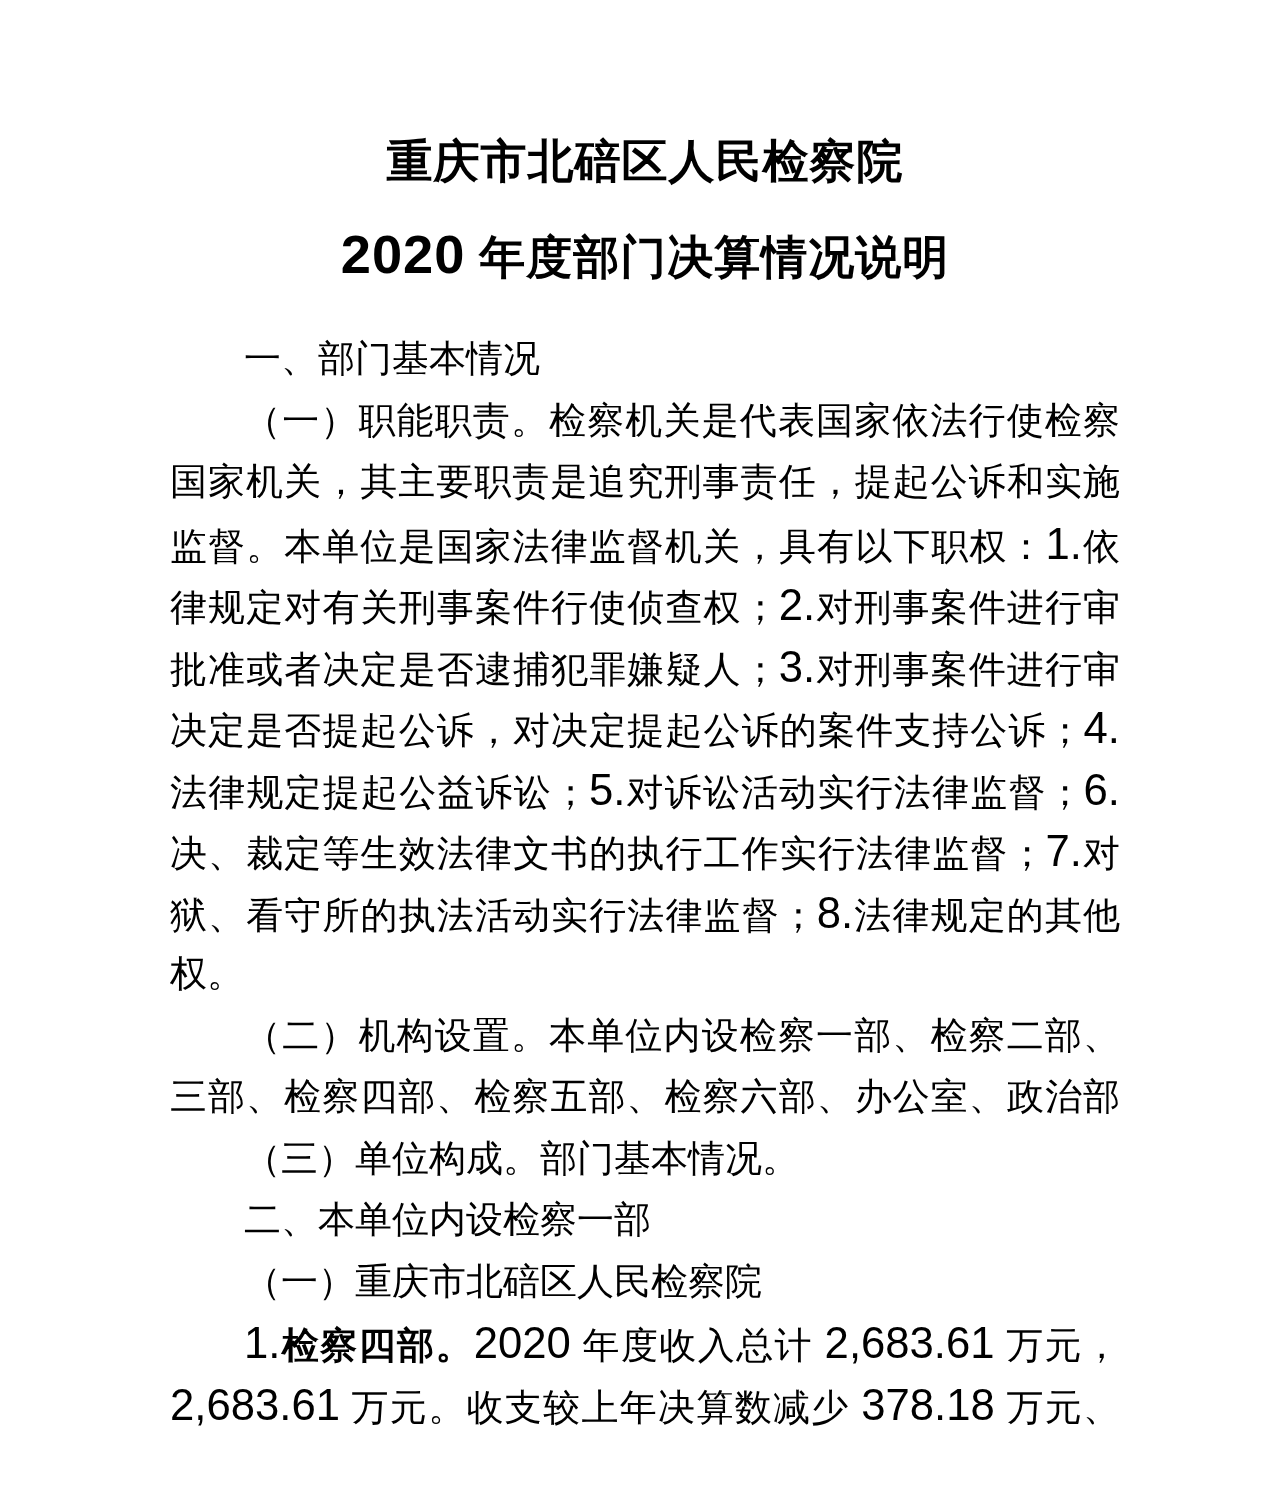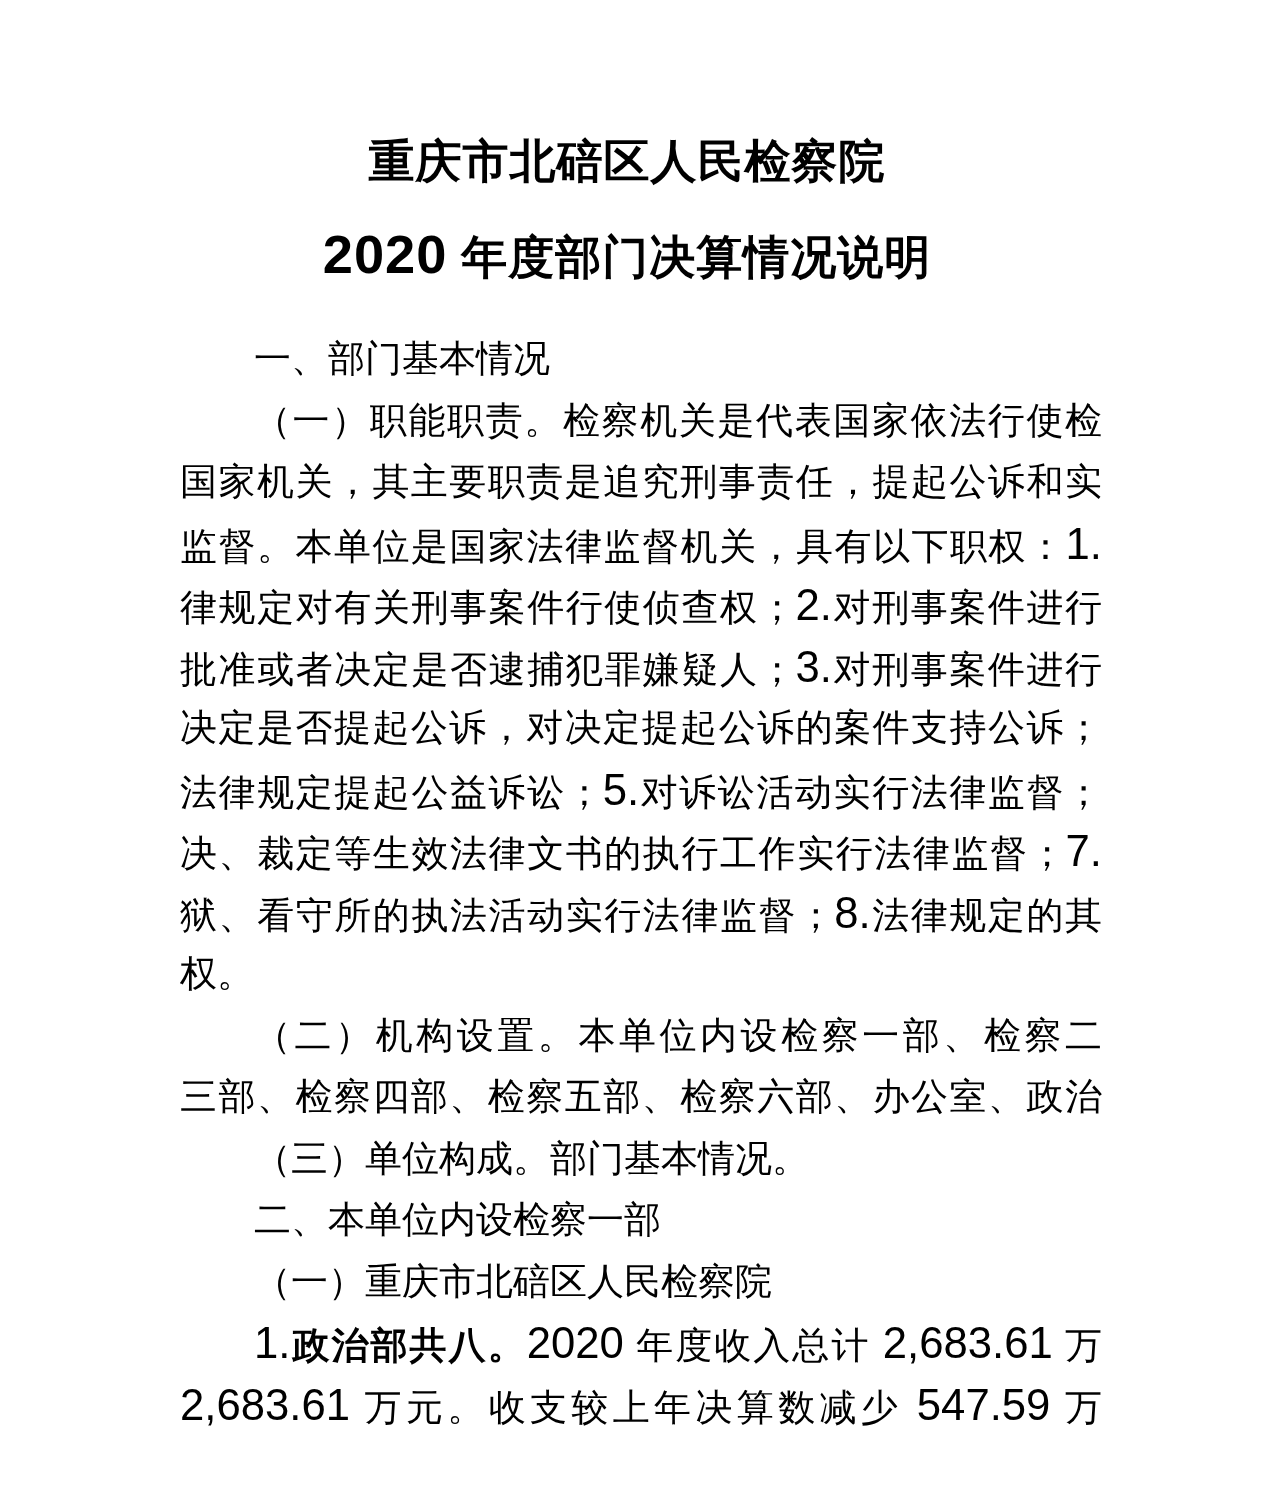--- a/index.html
+++ b/index.html
@@ -7,37 +7,36 @@
     position: relative;
     width: 1272px;
     height: 1503px;
     background: #ffffff;
     color: #000000;
     font-family: "Liberation Sans", "DejaVu Sans", sans-serif;
     overflow: hidden;
   }
   .col {
     position: absolute;
-    left: 152px;
+    left: 170px;
     top: 115px;
     width: 950px;
   }
   .title {
     font-size: 46px;
     font-weight: 700;
     line-height: 93px;
     text-align: center;
     letter-spacing: 1px;
     white-space: nowrap;
   }
   .bodytext {
     margin-top: 24px;
     font-size: 37px;
     line-height: 61.5px;
-    margin-left: 28px;
   }
   .line {
     height: 61.5px;
     overflow: hidden;
   }
   .indent { text-indent: 74px; }
   .fill {
     text-align: justify;
     text-align-last: justify;
   }
@@ -74,19 +73,19 @@
       <div class="line indent fill">（二）机构设置。本单位内设检察一部、检察二部、检察</div>
       <div class="line fill">三部、检察四部、检察五部、检察六部、办公室、政治部共八</div>
 
       <div class="line indent">（三）单位构成。部门基本情况。</div>
 
       <div class="line indent">二、本单位内设检察一部</div>
 
       <div class="line indent">（一）重庆市北碚区人民检察院</div>
 
       <div class="line indent fill">
-        <span><span class="latin">1.</span></span><span class="b">政治部共八。</span><span><span class="latin">2020</span> 年度收入总计 <span class="latin">2,683.61</span> 万元，支出总计</span>
+        <span><span class="latin">1.</span></span><span class="b">检察四部。</span><span><span class="latin">2020</span> 年度收入总计 <span class="latin">2,683.61</span> 万元，支出总计</span>
       </div>
-      <div class="line fill"><span class="latin">2,683.61</span> 万元。收支较上年决算数减少 <span class="latin">547.59</span> 万元、下降</div>
+      <div class="line fill"><span class="latin">2,683.61</span> 万元。收支较上年决算数减少 <span class="latin">378.18</span> 万元、下降</div>
 
     </div>
   </div>
 </div>
 
 </body></html>

